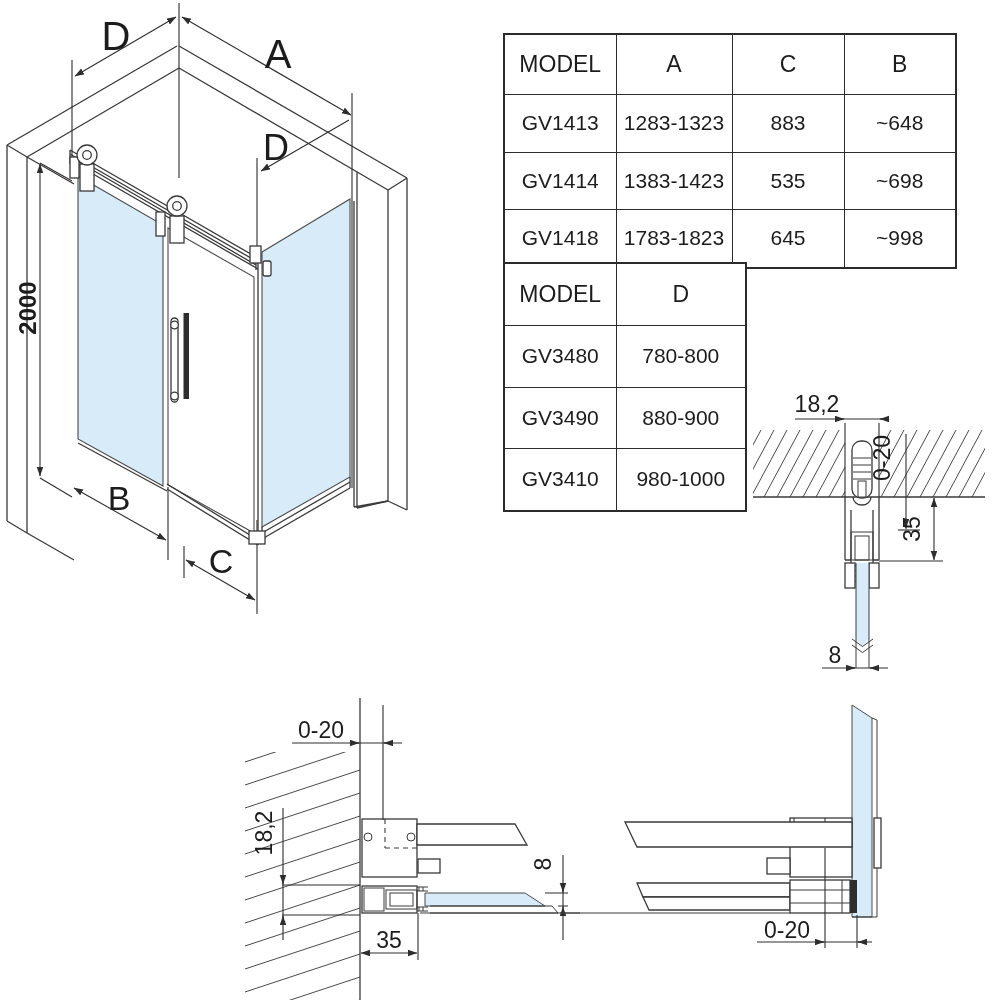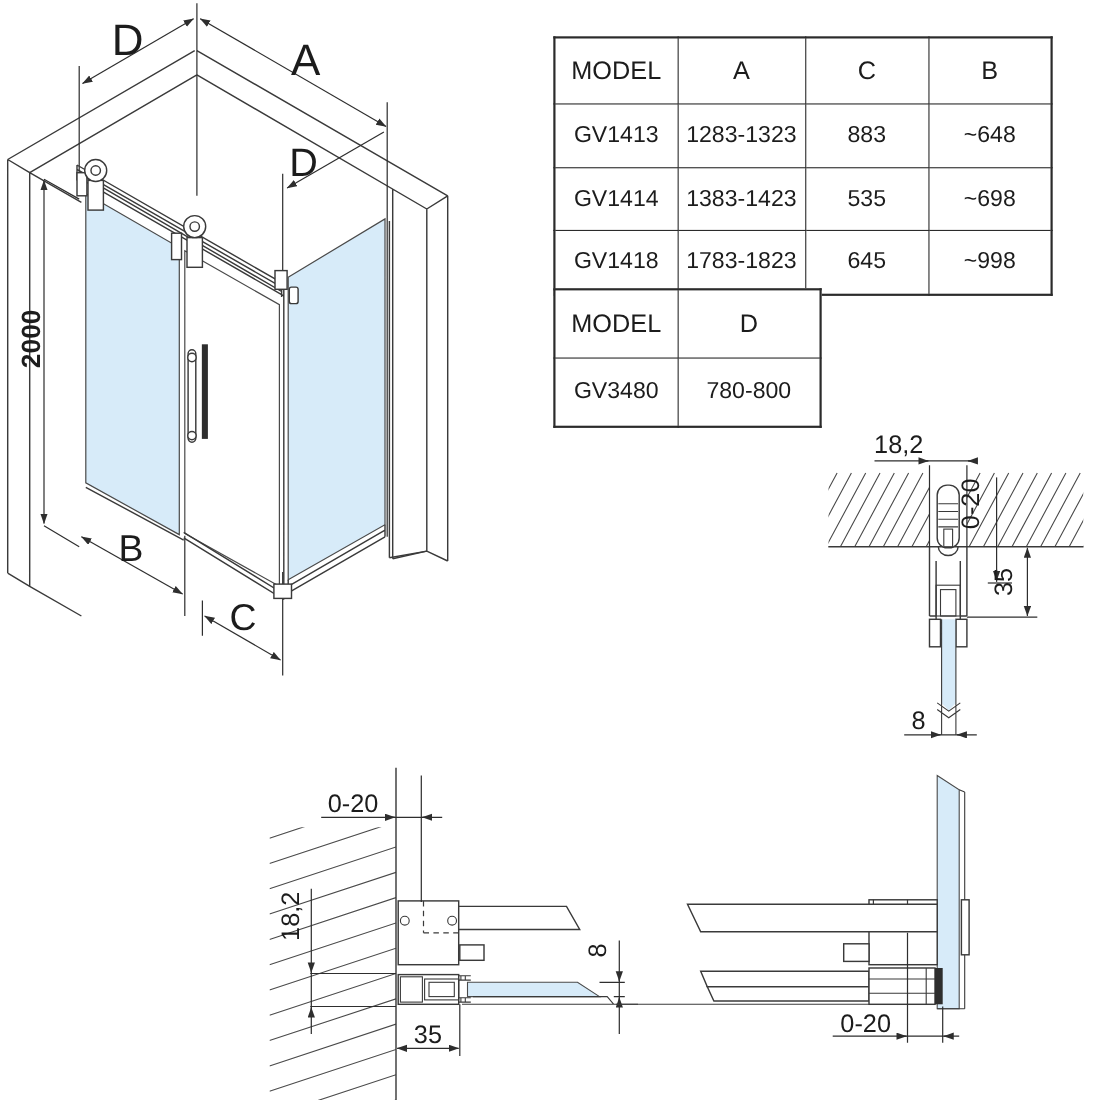--- a/index.html
+++ b/index.html
@@ -156,20 +156,28 @@
         <tr>
           <th>MODEL</th>
           <th>D</th>
         </tr>
       </thead>
       <tbody>
         <tr>
           <td>GV3480</td>
           <td>780-800</td>
         </tr>
+        <tr>
+          <td>GV3490</td>
+          <td>880-900</td>
+        </tr>
+        <tr>
+          <td>GV3410</td>
+          <td>980-1000</td>
+        </tr>
       </tbody>
     </table>
 
   <svg style="left:740px;top:390px;" width="260" height="300" viewBox="0 0 260 300">
     <defs>
       <clipPath id="hclip1">
         <rect x="13" y="38" width="92" height="69"></rect>
         <rect x="139" y="38" width="106" height="69"></rect>
       </clipPath>
     </defs>

